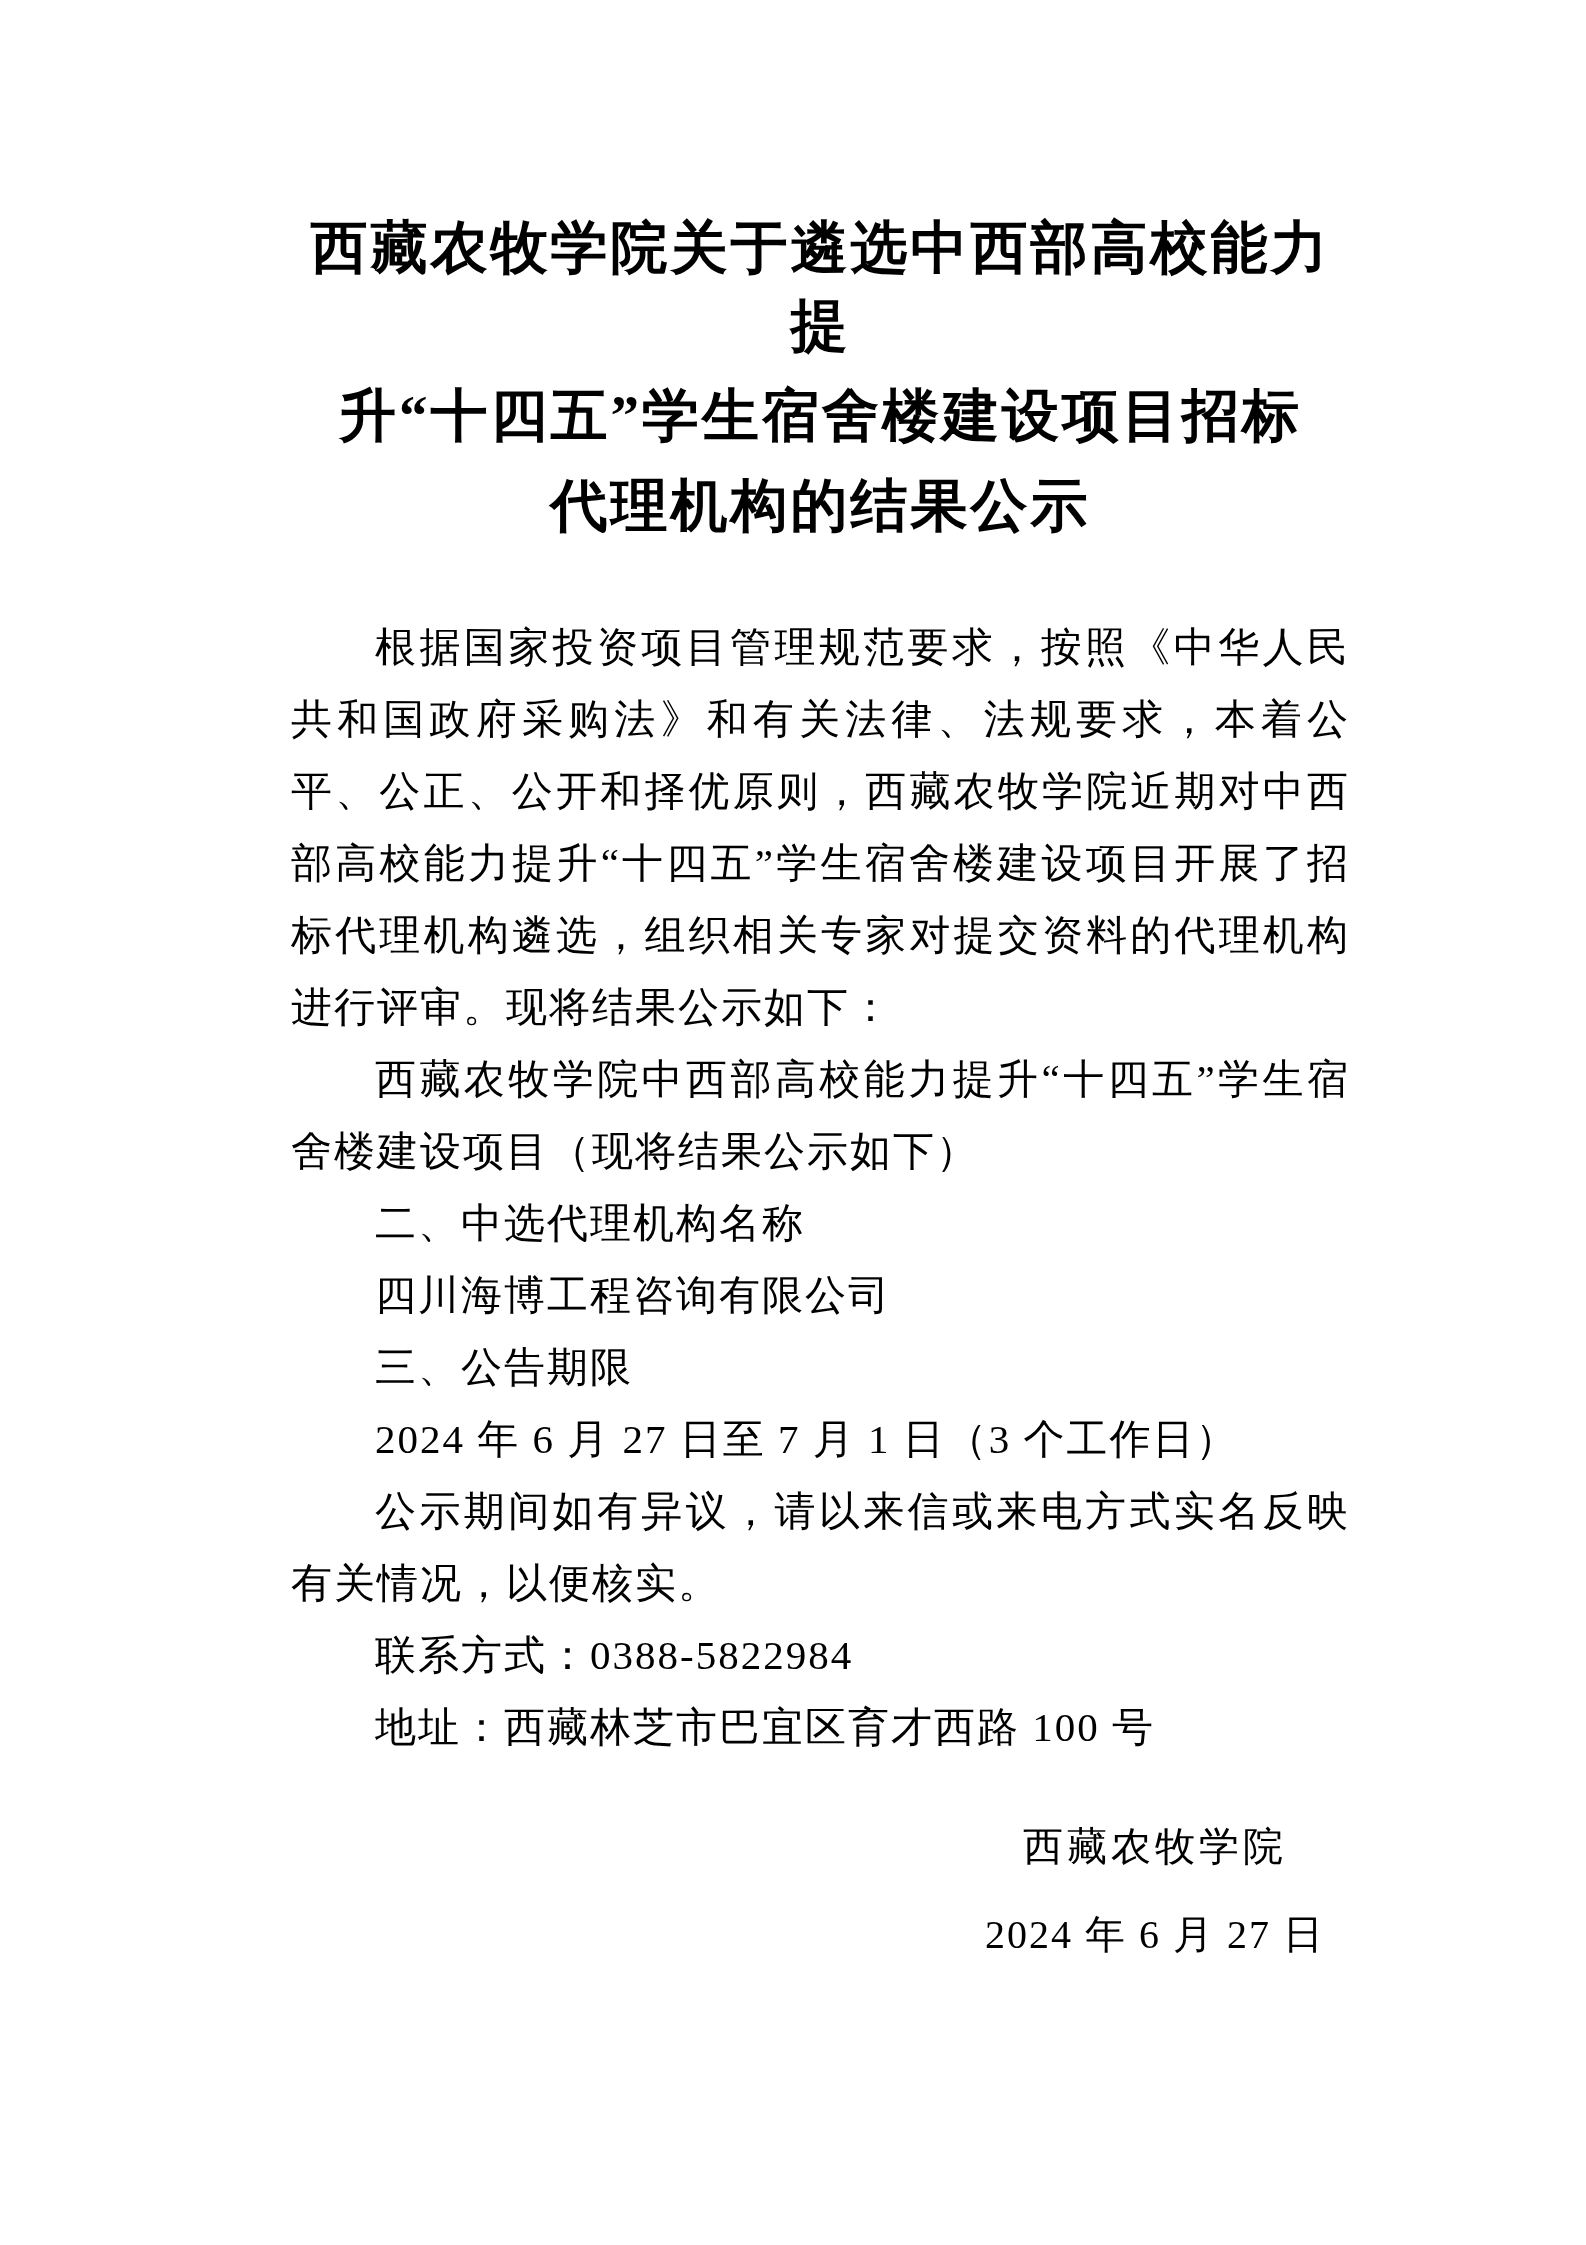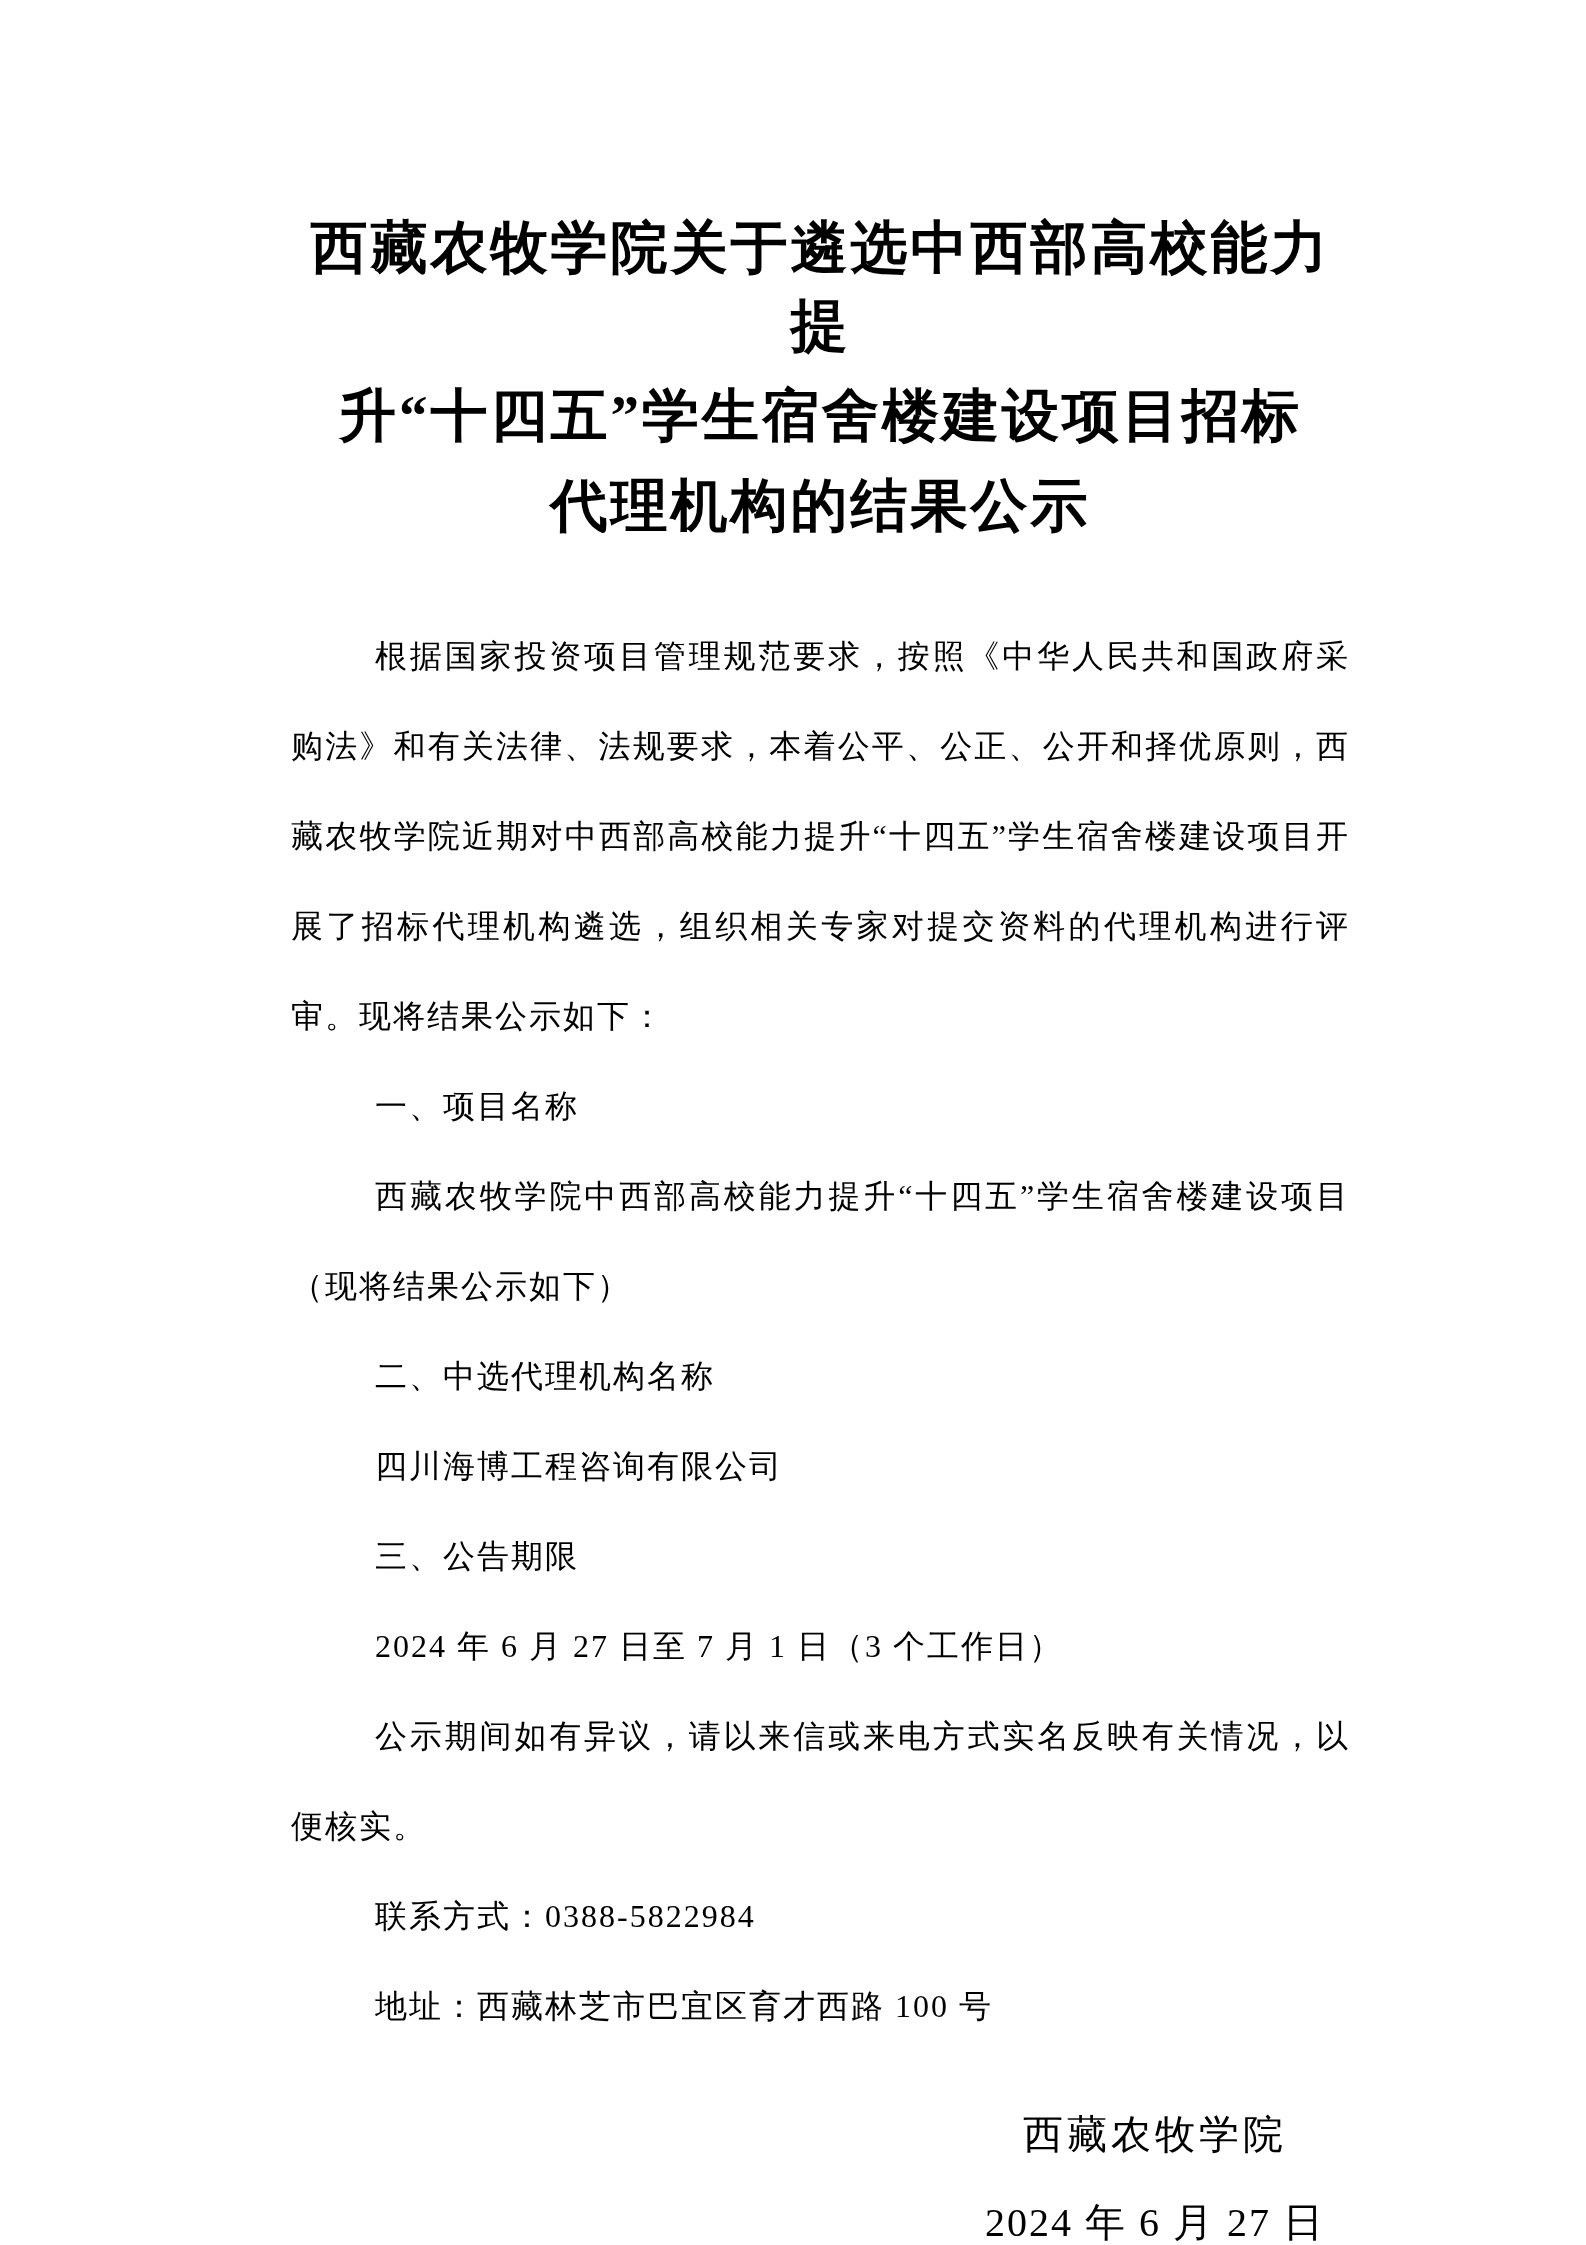--- a/index.html
+++ b/index.html
@@ -21,22 +21,22 @@
       margin-top: 185px;
       text-align: center;
       font-weight: bold;
       font-size: 57px;
       line-height: 78px;
       letter-spacing: 3px;
     }
     .doc-title .title-line { display: block; }
     .doc-body {
       margin-top: 66px;
-      font-size: 32px;
-      line-height: 90px;
+      font-size: 41px;
+      line-height: 72px;
       letter-spacing: 2px;
       text-align: justify;
       text-justify: inter-character;
     }
     .doc-body p {
       text-indent: 84px;
       margin: 0;
     }
     .signature-block {
       margin-top: 46px;
@@ -58,21 +58,20 @@
   <div class="content">
 
     <h1 class="doc-title">
       <span class="title-line">西藏农牧学院关于遴选中西部高校能力提</span>
       <span class="title-line">升“十四五”学生宿舍楼建设项目招标</span>
       <span class="title-line">代理机构的结果公示</span>
     </h1>
 
     <div class="doc-body">
       <p>根据国家投资项目管理规范要求，按照《中华人民共和国政府采购法》和有关法律、法规要求，本着公平、公正、公开和择优原则，西藏农牧学院近期对中西部高校能力提升“十四五”学生宿舍楼建设项目开展了招标代理机构遴选，组织相关专家对提交资料的代理机构进行评审。现将结果公示如下：</p>
-      <p>一、项目名称</p>
       <p>西藏农牧学院中西部高校能力提升“十四五”学生宿舍楼建设项目（现将结果公示如下）</p>
       <p>二、中选代理机构名称</p>
       <p>四川海博工程咨询有限公司</p>
       <p>三、公告期限</p>
       <p>2024 年 6 月 27 日至 7 月 1 日（3 个工作日）</p>
       <p>公示期间如有异议，请以来信或来电方式实名反映有关情况，以便核实。</p>
       <p>联系方式：0388-5822984</p>
       <p>地址：西藏林芝市巴宜区育才西路 100 号</p>
     </div>
 

